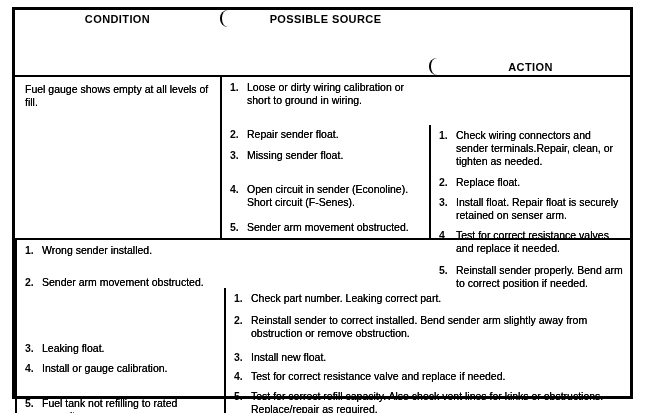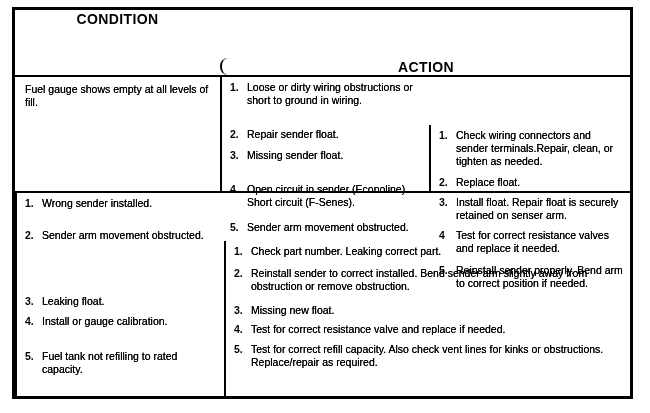--- a/index.html
+++ b/index.html
@@ -9,24 +9,24 @@
     overflow:hidden;
   }
   .tbl{
     position:absolute;left:12px;top:7px;width:621px;height:392px;
     border:3px solid #000;box-sizing:border-box;
     display:flex;flex-direction:column;background:#fff;
   }
   .hdr-row{display:flex;flex:none;border-bottom:2px solid #000;}
   .hdr-cell{
     box-sizing:border-box;height:17px;display:flex;align-items:center;justify-content:center;
-    font-size:14px;font-weight:bold;letter-spacing:.4px;border-radius:8px;
+    font-size:11px;font-weight:bold;letter-spacing:.4px;border-radius:8px;
   }
   .body-row{display:flex;box-sizing:border-box;}
-  .r1{flex:none;height:116px;border-bottom:2px solid #000;}
+  .r1{flex:none;height:163px;border-bottom:2px solid #000;}
   .r2{flex:1;}
   .c1{width:205px;box-sizing:border-box;flex:none;}
   .c2{width:209px;box-sizing:border-box;flex:none;border-left:2px solid #000;}
   .c3{flex:1;box-sizing:border-box;border-left:2px solid #000;margin-top:48px;}
   .cond{padding:6px 10px 4px 10px;}
   .cond p{margin:0;font-size:10.5px;line-height:13px;text-shadow:0 0 .4px #000;}
   .list{padding:4px 5px 3px 8px;}
   .item{display:flex;align-items:flex-start;}
   .num{flex:none;width:17px;font-weight:bold;font-size:10.5px;line-height:13px;}
   .txt{flex:1;font-size:10.5px;line-height:13px;text-shadow:0 0 .4px #000;}
@@ -49,31 +49,32 @@
   .r2 .act .item:nth-child(5){margin-top:7px}
 </style>
 </head>
 <body>
 
 <div class="page">
   <div class="tbl">
 
     <div class="hdr-row">
       <div class="hdr-cell c1">CONDITION</div>
+      <div class="hdr-cell c2">POSSIBLE SOURCE</div>
       <div class="hdr-cell c3">ACTION</div>
     </div>
 
     <div class="body-row r1">
       <div class="c1 cond">
         <p>Fuel gauge shows empty at all levels of fill.</p>
       </div>
       <div class="c2 list src">
         <div class="item">
           <span class="num">1.</span>
-          <span class="txt">Loose or dirty wiring obstructions or short to ground in wiring.</span>
+          <span class="txt">Loose or dirty wiring calibration or short to ground in wiring.</span>
         </div>
         <div class="item">
           <span class="num">2.</span>
           <span class="txt">Repair sender float.</span>
         </div>
         <div class="item">
           <span class="num">3.</span>
           <span class="txt">Missing sender float.</span>
         </div>
         <div class="item">
@@ -136,21 +137,21 @@
         <div class="item">
           <span class="num">1.</span>
           <span class="txt">Check part number. Leaking correct part.</span>
         </div>
         <div class="item">
           <span class="num">2.</span>
           <span class="txt">Reinstall sender to correct installed. Bend sender arm slightly away from obstruction or remove obstruction.</span>
         </div>
         <div class="item">
           <span class="num">3.</span>
-          <span class="txt">Missing new float.</span>
+          <span class="txt">Install new float.</span>
         </div>
         <div class="item">
           <span class="num">4.</span>
           <span class="txt">Test for correct resistance valve and replace if needed.</span>
         </div>
         <div class="item">
           <span class="num">5.</span>
           <span class="txt">Test for correct refill capacity. Also check vent lines for kinks or obstructions. Replace/repair as required.</span>
         </div>
       </div>

